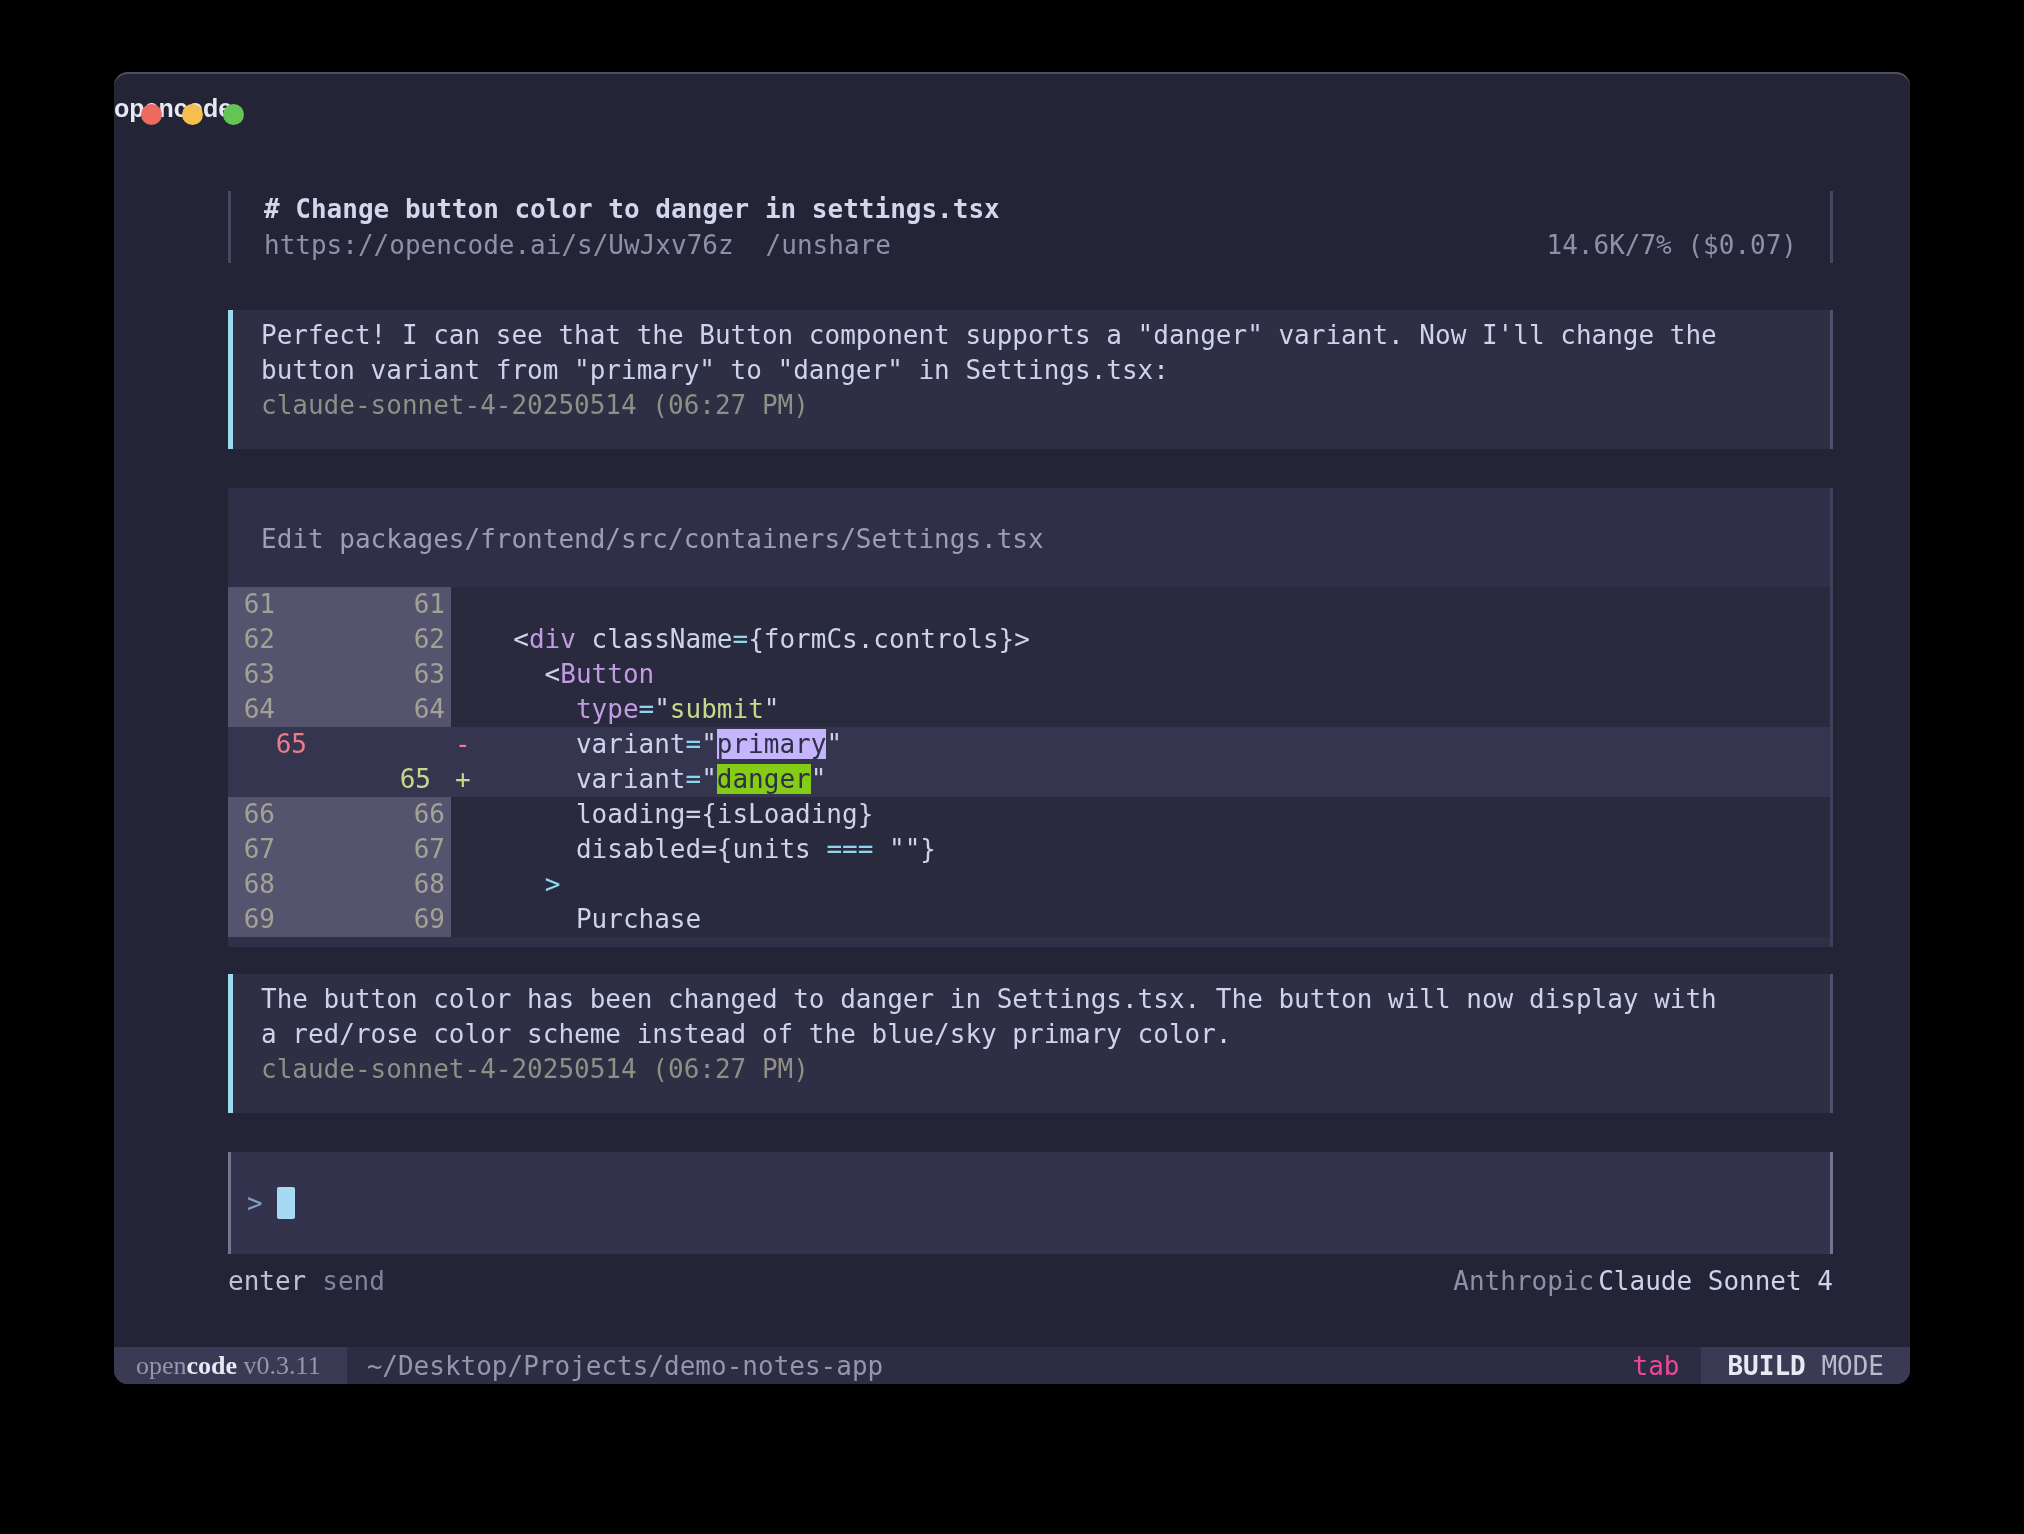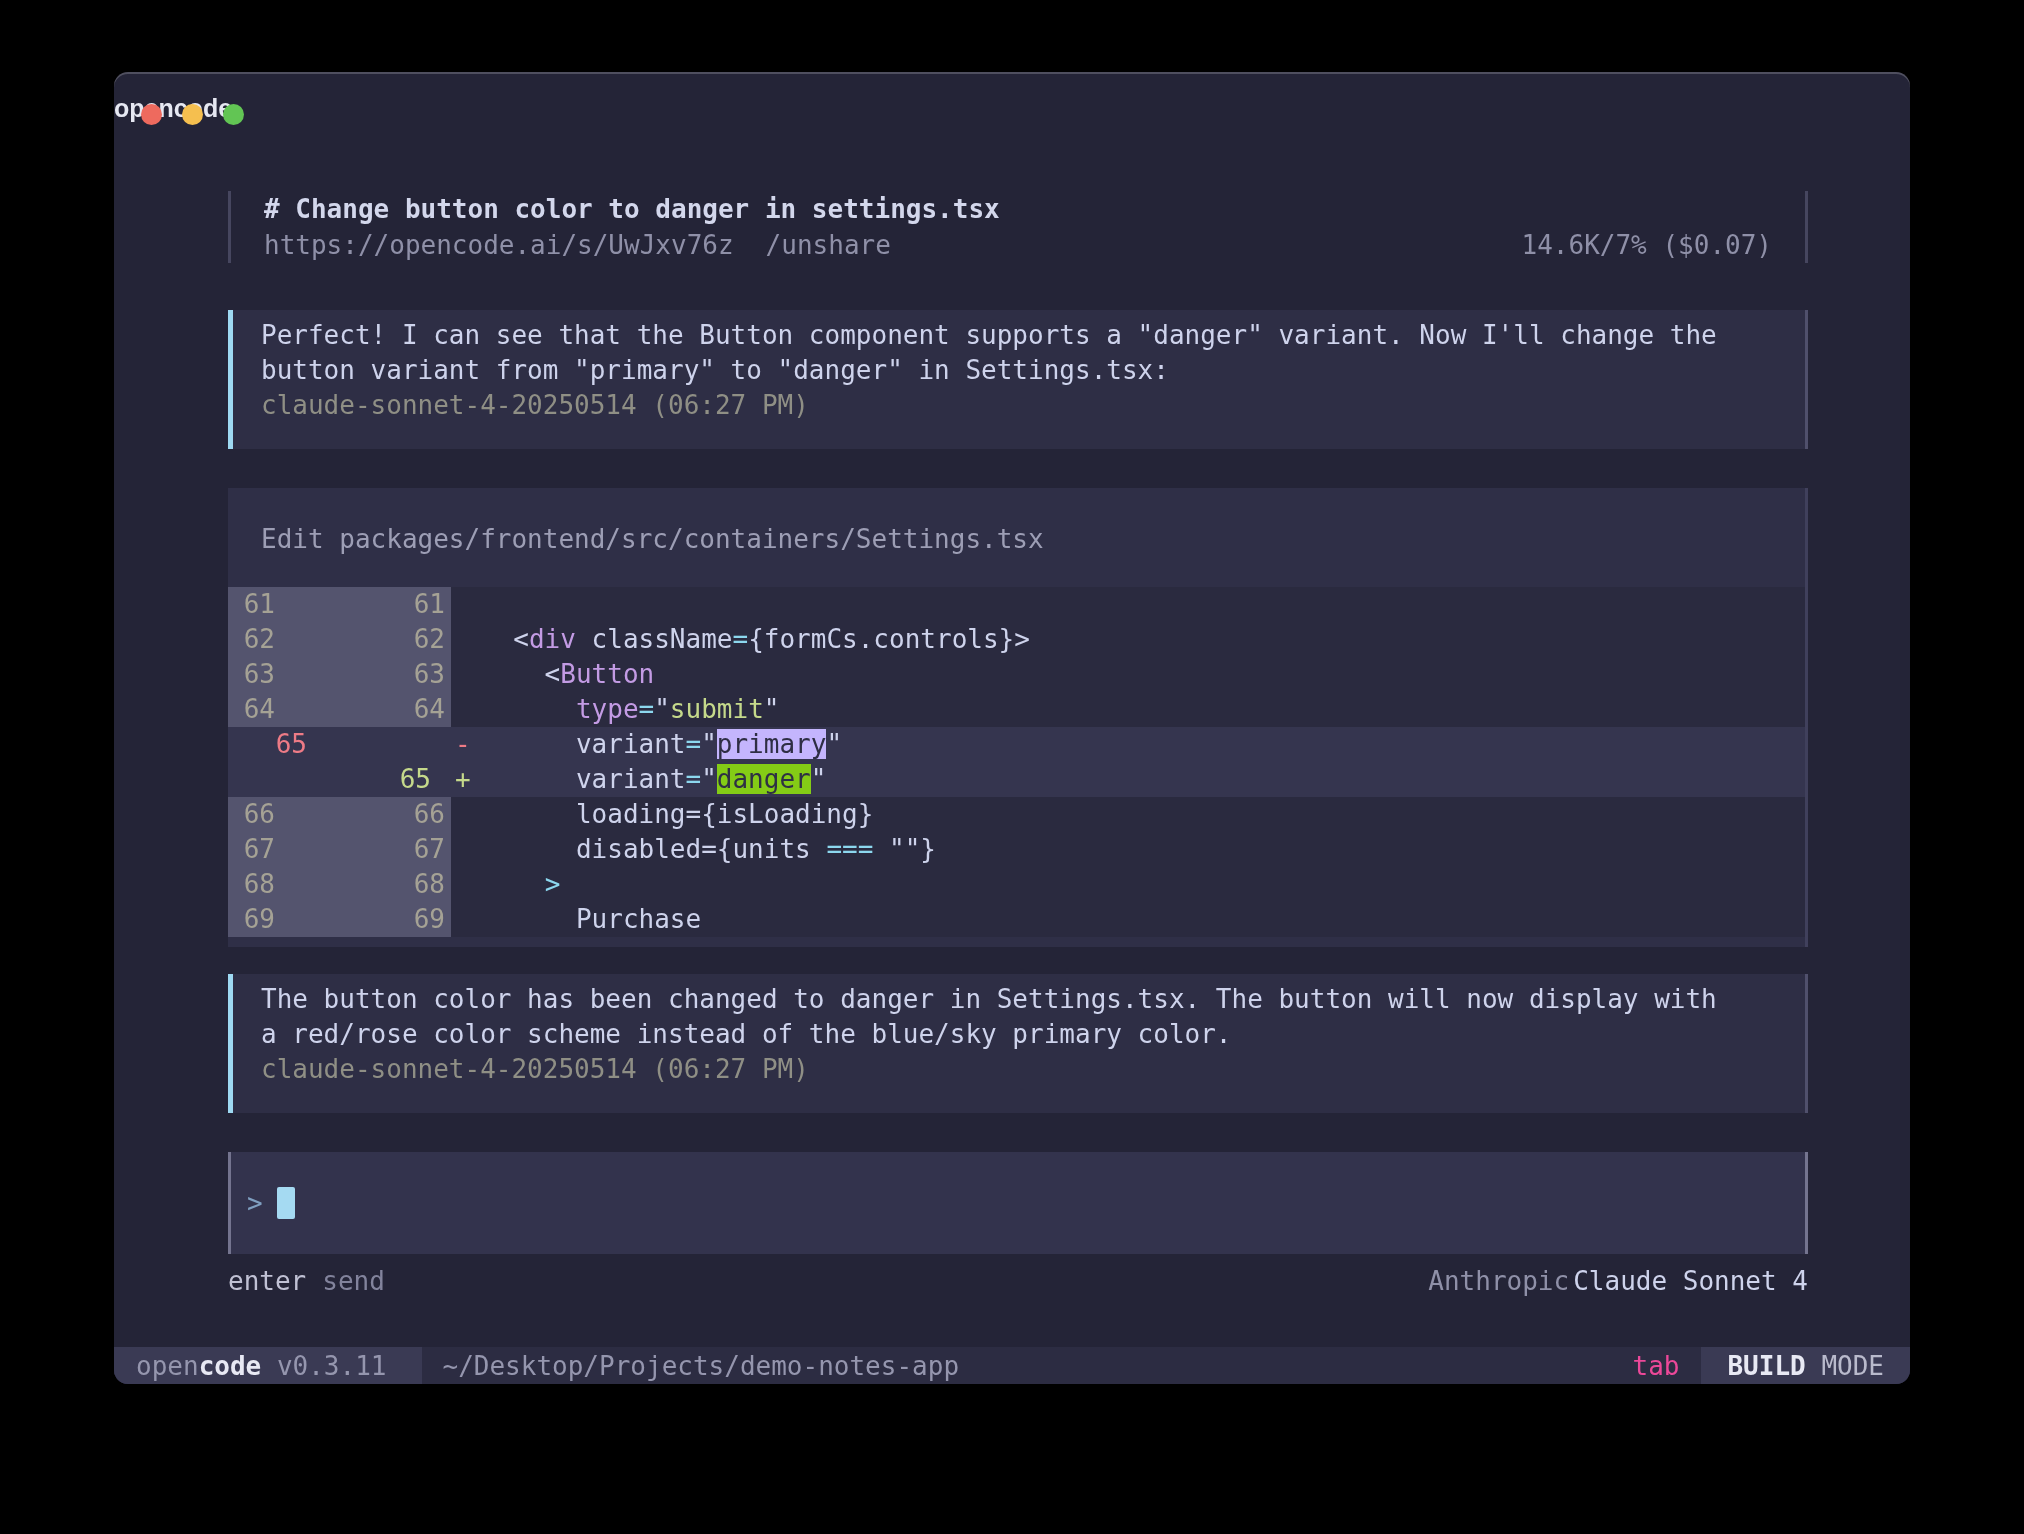--- a/index.html
+++ b/index.html
@@ -11,21 +11,21 @@
             box-shadow: inset 0 2px 0 rgba(255,255,255,.20); }
 
   
   .titlebar { position:relative; height:72px; display:flex; align-items:center; }
   .traffic { position:absolute; left:27px; top:32px; display:flex; gap:20px; }
   .tl { width:21px; height:21px; border-radius:50%; }
   .tl.red{ background:#ee6a5e; } .tl.yellow{ background:#f5bf4f; } .tl.green{ background:#62c554; }
   .win-title { font-family:"Liberation Sans", sans-serif; font-weight:bold; font-size:25px; color:#e6e8f2; }
 
   
-  .content { padding:0 102px 0 114px; }
+  .content { padding:0 77px 0 114px; }
 
   .session-header { margin-top:47px; border-left:3px solid #46465f; border-right:3px solid #46465f;
                     padding:0 33px; }
   .sh-row { height:36px; line-height:36px; font-size:26px; display:flex; }
   .sh-title { color:#d3d7ec; font-weight:bold; }
   .sh-url { color:#8f90a8; }
   .sh-unshare { color:#8f90a8; margin-left:32px; }
   .sh-spacer { flex:1; }
   .sh-stats { color:#8f90a8; }
 
@@ -72,21 +72,21 @@
   .hint-action { color:#82839c; margin-left:16px; }
   .help-spacer { flex:1; }
   .provider { color:#8f90a8; margin-right:4px; }
   .model { color:#ced3ec; }
 
   
   .status-bar { position:absolute; left:0; right:0; bottom:0; height:37px;
                 background:#2c2c42; display:flex; align-items:center;
                 font-size:26px; border-radius:0 0 14px 14px; }
   .chip { height:37px; display:flex; align-items:center; background:#3a3a54; flex:none; }
-  .chip.app { padding:0 36px 0 22px; border-radius:0 0 0 14px; }
+  .chip.app { padding:0 26px 0 22px; border-radius:0 0 0 14px;font-family:Liberation Serif, serif; }
   .chip.mode { padding:0 26px; border-radius:0 0 14px 0; }
   .app-open { color:#9596ae; } .app-code { color:#e8e9f4; font-weight:bold; }
   .app-ver { color:#9596ae; white-space:pre; }
   .cwd { color:#9596ae; margin-left:20px; white-space:pre; }
   .sb-spacer { flex:1; }
   .key-tab { color:#ec4899; margin-right:22px; }
   .mode-bold { color:#e8e9f4; font-weight:bold; white-space:pre; }
   .mode-rest { color:#b9bacc; }
 </style>
 </head>

